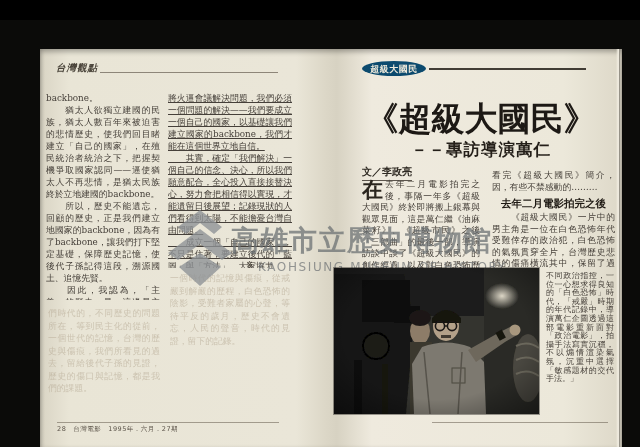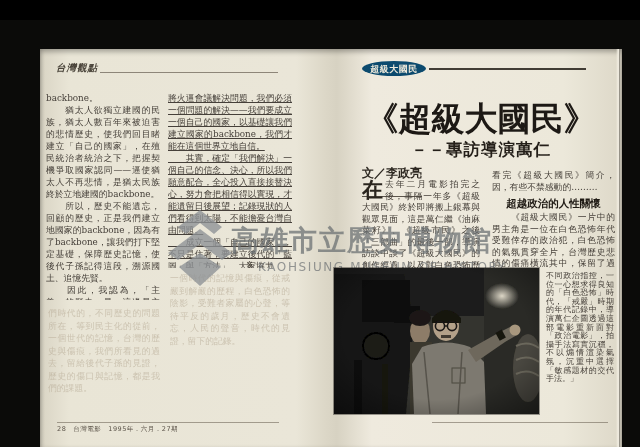--- a/index.html
+++ b/index.html
@@ -36,22 +36,22 @@
 
   
   .badge{position:absolute;left:362px;top:41px;width:64px;height:15px;border-radius:50%;
      background:#0c4a6e;color:#ece8da;font-size:9px;font-weight:bold;text-align:center;line-height:16px;
      letter-spacing:.5px;filter:blur(.25px);}
   .rp-headrule{position:absolute;left:429px;top:48px;width:157px;height:1.5px;background:rgba(35,30,24,.85);}
   .rp-title{position:absolute;left:352px;top:77px;width:258px;text-align:center;font-size:33px;
      font-weight:bold;color:#1d1915;letter-spacing:0px;filter:blur(.3px);}
   .rp-subtitle{position:absolute;left:352px;top:119px;width:258px;text-align:center;font-size:16.5px;
      font-weight:bold;color:#241f19;letter-spacing:1px;filter:blur(.3px);}
-  .rp-byline{position:absolute;left:362px;top:145px;font-size:12px;font-weight:bold;color:#2e2922;
-     border-bottom:1px solid rgba(55,48,40,.8);padding-bottom:14px;filter:blur(.25px);}
+  .rp-byline{position:absolute;left:362px;top:145px;font-size:10px;font-weight:bold;color:#2e2922;
+     border-bottom:1px solid rgba(55,48,40,.8);padding-bottom:1px;filter:blur(.25px);}
   .rp-col1{position:absolute;left:362px;top:159px;width:118px;height:92px;overflow:hidden;
      font-size:8.8px;line-height:11.5px;color:#46403a;text-align:justify;filter:blur(.35px);
      font-family:"DejaVu Serif",serif;}
   .dropcap{float:left;font-size:21px;line-height:22px;font-weight:bold;color:#2a251e;padding-right:2px;}
   .rp-col2-intro{left:492px;top:149px;width:123px;height:25px;overflow:hidden;font-size:8.8px;line-height:12px;}
   .rp-subhead{position:absolute;left:492px;top:177px;width:123px;text-align:center;font-size:10.5px;
      font-weight:bold;color:#1f1a14;filter:blur(.3px);}
   .rp-col2-para{left:492px;top:192px;width:123px;height:57px;overflow:hidden;font-size:8.8px;line-height:11.5px;}
   .rp-col2-side{left:546px;top:252px;width:68px;height:128px;overflow:hidden;font-size:8px;line-height:8.6px;}
   .photo{position:absolute;left:334px;top:248px;width:205px;height:146px;z-index:6;
@@ -89,21 +89,21 @@
 
   <div class="badge">超級大國民</div>
   <div class="rp-headrule"></div>
   <div class="rp-title">《超級大國民》</div>
   <div class="rp-subtitle">－－專訪導演萬仁</div>
   <div class="rp-byline">文／李政亮</div>
   <div class="rp-col1">
     <span class="dropcap">在</span><span>去年二月電影拍完之後，事隔一年多《超級大國民》終於即將搬上銀幕與觀眾見面，這是萬仁繼《油麻菜籽》、《超級市民》之後「三部曲」的最後一部，導演訪談中談了《超級大國民》的創作經過，以及對白色恐怖歷史的記憶與關注。</span>
   </div>
   <div class="txt rp-col2-intro">看完《超級大國民》簡介，因，有些不禁感動的………</div>
-  <div class="rp-subhead">超越政治的人性關懷</div>
+  <div class="rp-subhead">去年二月電影拍完之後</div>
   <div class="txt rp-col2-para">　　《超級大國民》一片中的男主角是一位在白色恐怖年代受難倖存的政治犯，白色恐怖的氣氛貫穿全片，台灣歷史悲情的傷痛橫流其中，保留了過去時代不願提起的</div>
   <div class="txt rp-col2-side">不同政治指控，一位一心想求得良知的「白色恐怖」時代，「戒嚴」時期的年代記錄中，導演萬仁企圖透過這部電影重新面對「政治電影」，拍攝手法寫實沉穩，不以煽情渲染氣氛，沉重中選擇「敏感題材的交代手法。」</div>
   <div class="footrule fr-r"></div>
 
   <div class="photo">
     <svg width="205" height="146" viewBox="0 0 205 146" xmlns="http://www.w3.org/2000/svg">
       <defs>
         <radialGradient id="glow" cx="50%" cy="50%" r="50%">
           <stop offset="0%" stop-color="#e6e0cf" stop-opacity=".95"></stop>
           <stop offset="100%" stop-color="#e6e0cf" stop-opacity="0"></stop>

